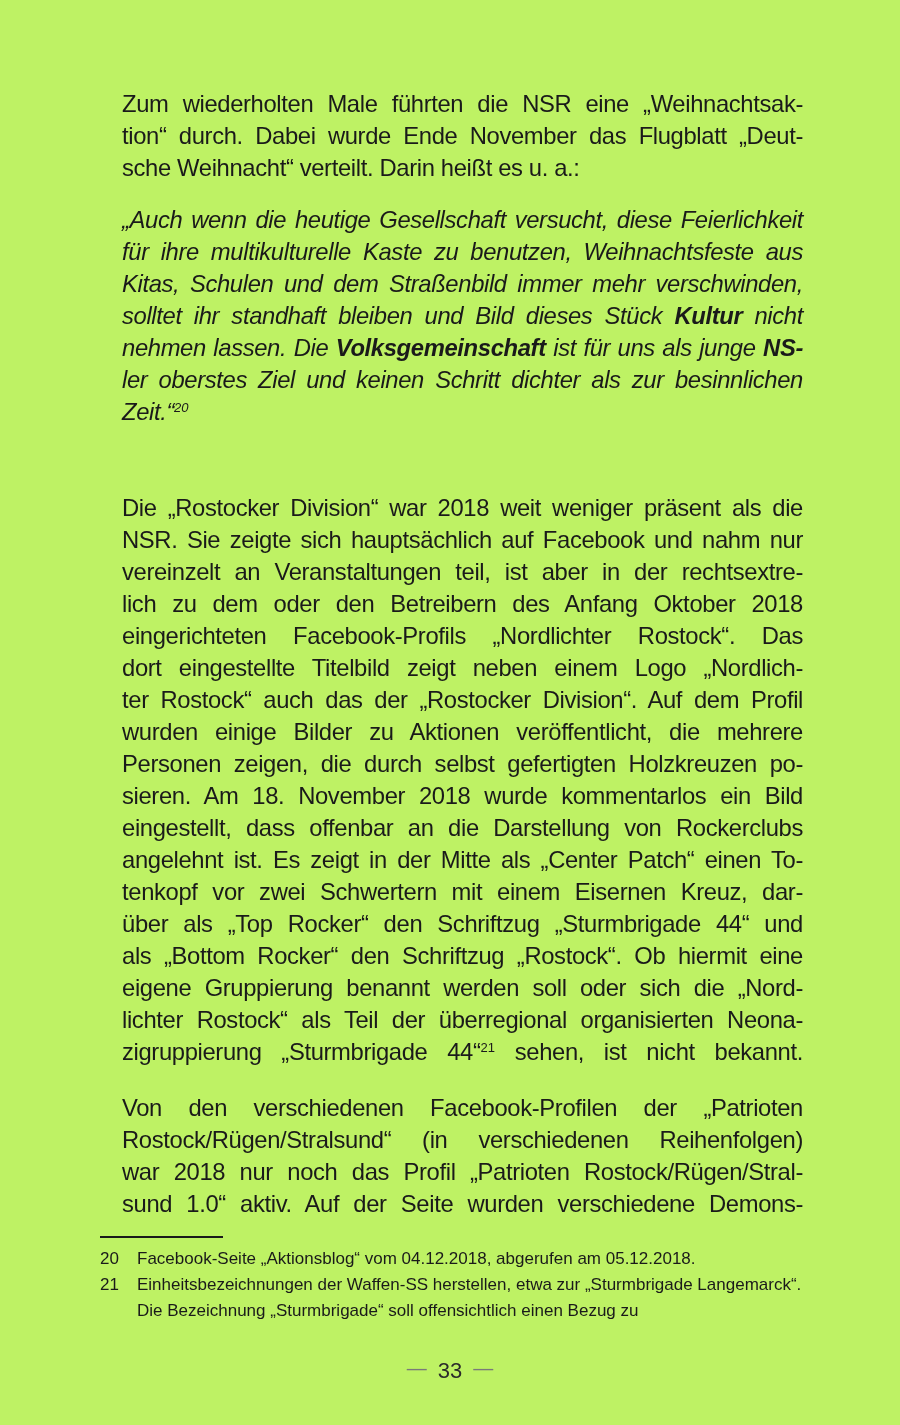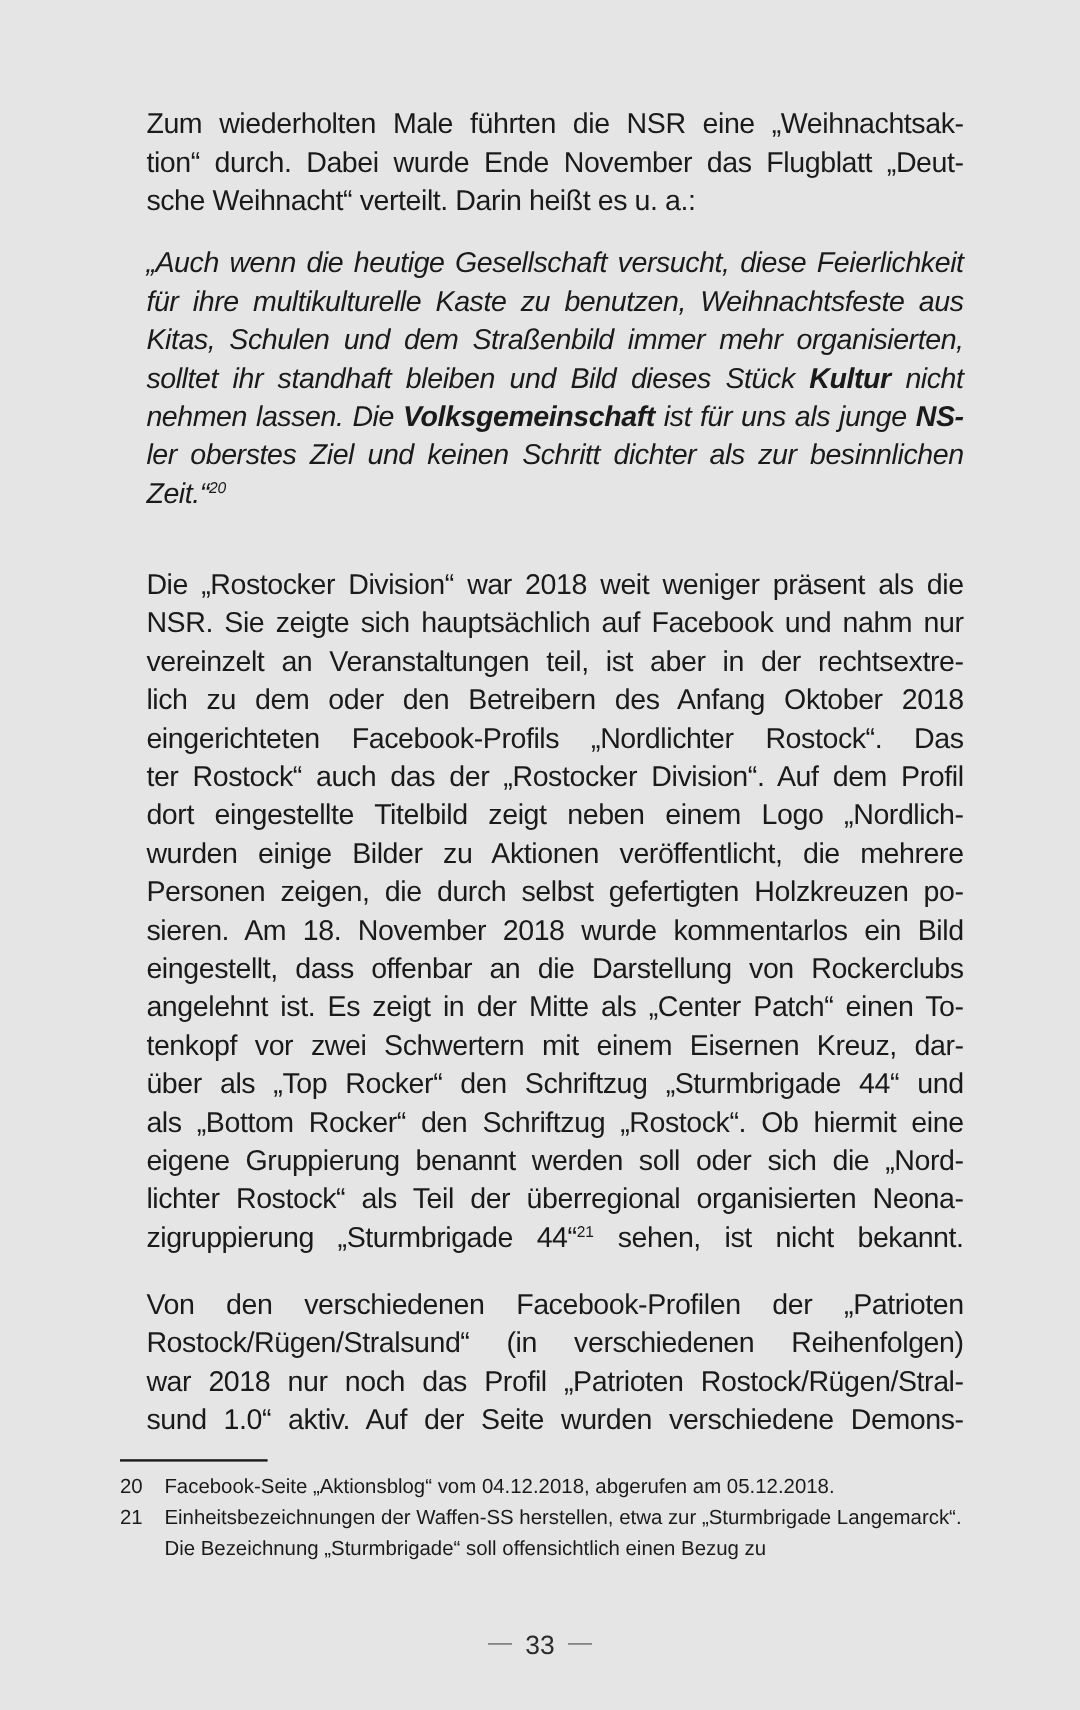--- a/index.html
+++ b/index.html
@@ -1,20 +1,20 @@
 <!DOCTYPE html>
 <html><head>
 <meta charset="utf-8">
 <style>
   html, body { margin: 0; padding: 0; background: #ffffff; }
   .page {
     position: relative;
     width: 900px;
     height: 1425px;
-    background: #e5e5e5;
+    background: #bef264;
     font-family: "Liberation Sans", "DejaVu Sans", sans-serif;
     color: #1a1a1a;
     overflow: hidden;
   }
   .content {
     position: absolute;
     left: 122px;
     top: 88px;
     width: 681px;
   }
@@ -26,21 +26,21 @@
     letter-spacing: -0.015em;
     text-align: justify;
     text-align-last: justify;
     text-justify: inter-word;
     white-space: normal;
   }
   .ln.last {
     text-align: left;
     text-align-last: left;
   }
-  .quote { margin: 20px 0 44px 0; }
+  .quote { margin: 20px 0 64px 0; }
   .quote .ln { font-style: italic; text-align: center; }
   .quote b { font-weight: bold; font-style: italic; }
   .para-patrioten { margin-top: 24px; }
   sup.fnref {
     font-size: 13px;
     letter-spacing: 0;
     position: relative;
     top: 1px;
     vertical-align: super;
     line-height: 0;
@@ -87,35 +87,35 @@
 
     <p class="para para-intro">
       <span class="ln">Zum wiederholten Male führten die NSR eine „Weihnachtsak-</span>
       <span class="ln">tion“ durch. Dabei wurde Ende November das Flugblatt „Deut-</span>
       <span class="ln last">sche Weihnacht“ verteilt. Darin heißt es u. a.:</span>
     </p>
 
     <p class="para quote">
       <span class="ln">„Auch wenn die heutige Gesellschaft versucht, diese Feierlichkeit</span>
       <span class="ln">für ihre multikulturelle Kaste zu benutzen, Weihnachtsfeste aus</span>
-      <span class="ln">Kitas, Schulen und dem Straßenbild immer mehr organisierten,</span>
+      <span class="ln">Kitas, Schulen und dem Straßenbild immer mehr verschwinden,</span>
       <span class="ln"><span>solltet ihr standhaft bleiben und Bild dieses Stück </span><b>Kultur</b><span> nicht</span></span>
       <span class="ln"><span>nehmen lassen. Die </span><b>Volksgemeinschaft</b><span> ist für uns als junge </span><b>NS-</b></span>
       <span class="ln">ler oberstes Ziel und keinen Schritt dichter als zur besinnlichen</span>
       <span class="ln last"><span>Zeit.“</span><sup class="fnref">20</sup></span>
     </p>
 
     <p class="para para-division">
       <span class="ln">Die „Rostocker Division“ war 2018 weit weniger präsent als die</span>
       <span class="ln">NSR. Sie zeigte sich hauptsächlich auf Facebook und nahm nur</span>
       <span class="ln">vereinzelt an Veranstaltungen teil, ist aber in der rechtsextre-</span>
       <span class="ln">lich zu dem oder den Betreibern des Anfang Oktober 2018</span>
       <span class="ln">eingerichteten Facebook-Profils „Nordlichter Rostock“. Das</span>
+      <span class="ln">dort eingestellte Titelbild zeigt neben einem Logo „Nordlich-</span>
       <span class="ln">ter Rostock“ auch das der „Rostocker Division“. Auf dem Profil</span>
-      <span class="ln">dort eingestellte Titelbild zeigt neben einem Logo „Nordlich-</span>
       <span class="ln">wurden einige Bilder zu Aktionen veröffentlicht, die mehrere</span>
       <span class="ln">Personen zeigen, die durch selbst gefertigten Holzkreuzen po-</span>
       <span class="ln">sieren. Am 18. November 2018 wurde kommentarlos ein Bild</span>
       <span class="ln">eingestellt, dass offenbar an die Darstellung von Rockerclubs</span>
       <span class="ln">angelehnt ist. Es zeigt in der Mitte als „Center Patch“ einen To-</span>
       <span class="ln">tenkopf vor zwei Schwertern mit einem Eisernen Kreuz, dar-</span>
       <span class="ln">über als „Top Rocker“ den Schriftzug „Sturmbrigade 44“ und</span>
       <span class="ln">als „Bottom Rocker“ den Schriftzug „Rostock“. Ob hiermit eine</span>
       <span class="ln">eigene Gruppierung benannt werden soll oder sich die „Nord-</span>
       <span class="ln">lichter Rostock“ als Teil der überregional organisierten Neona-</span>

